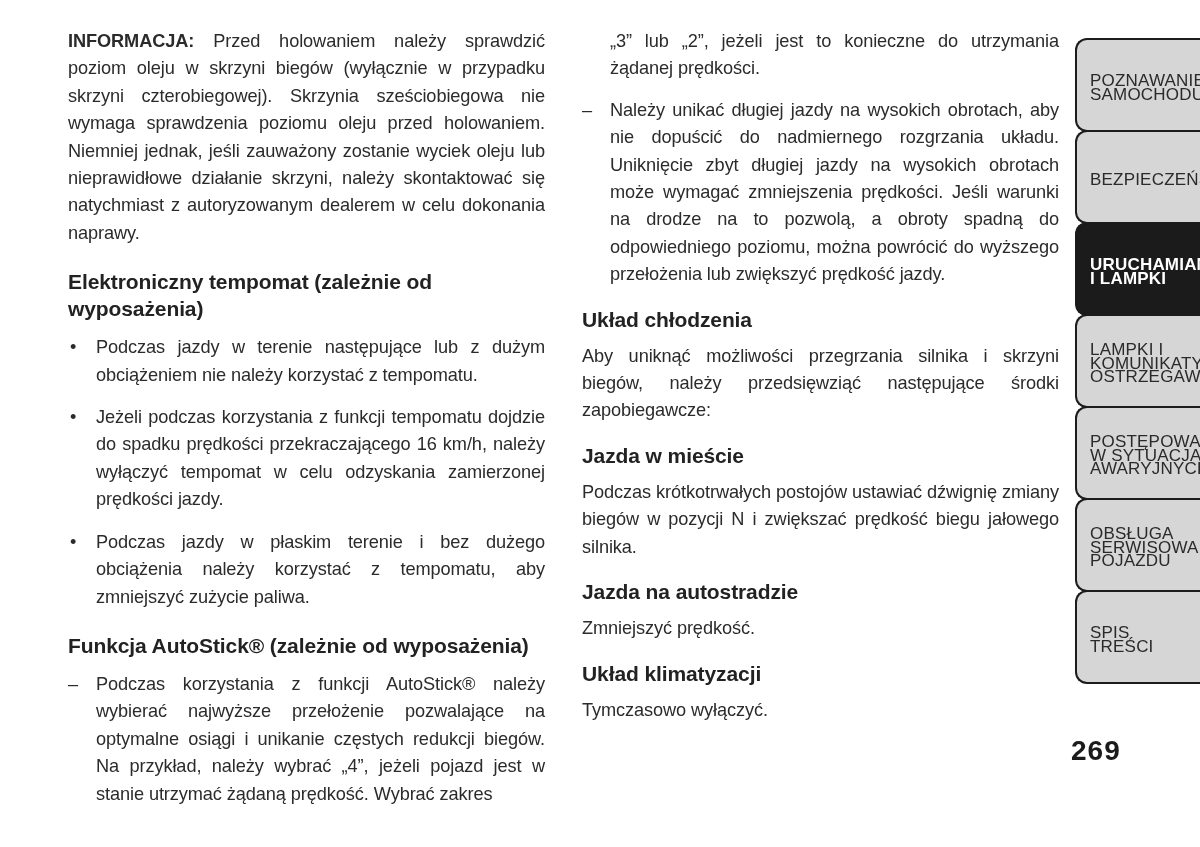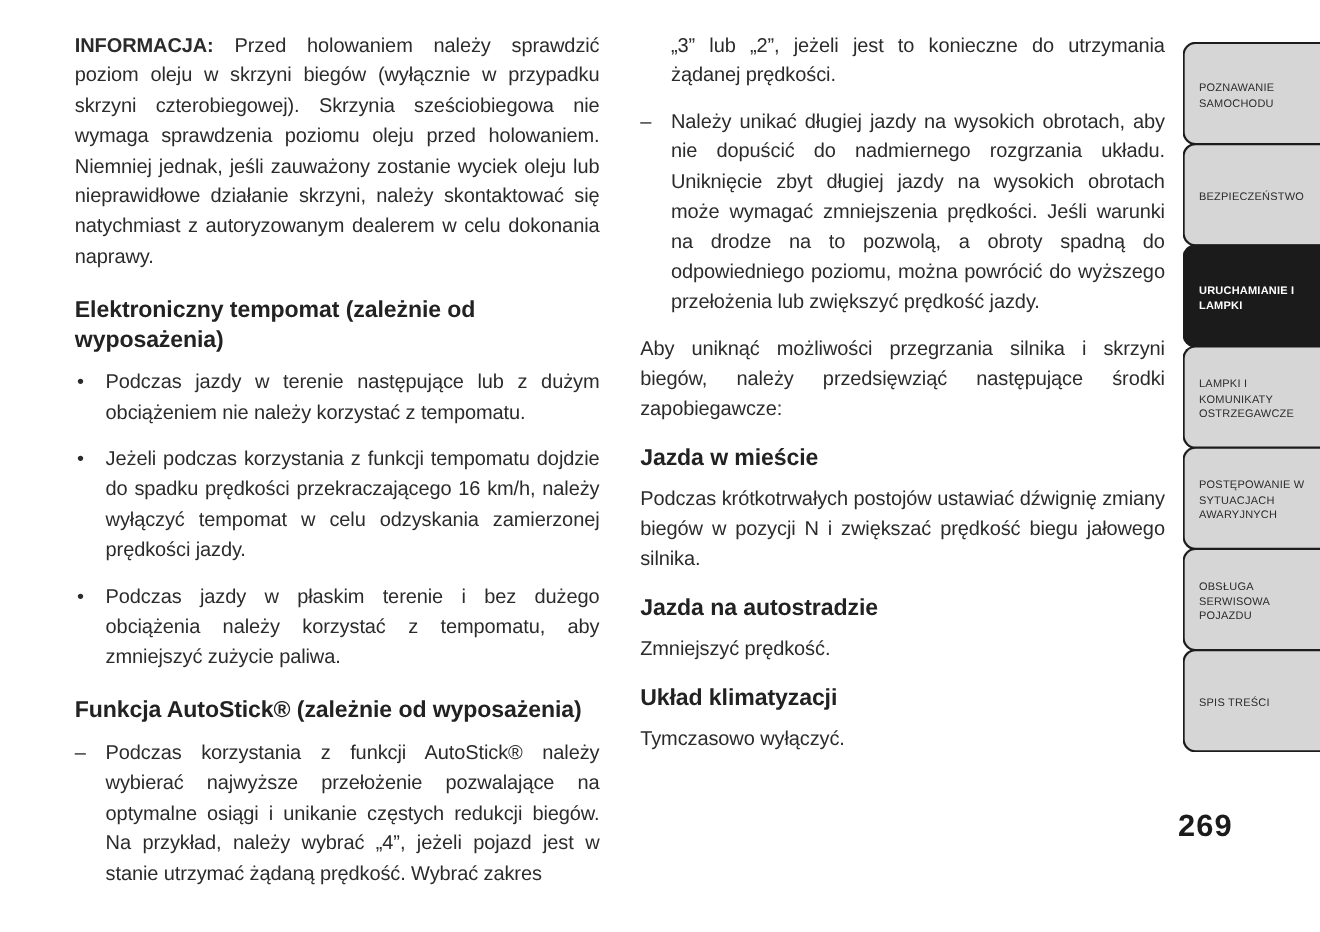--- a/index.html
+++ b/index.html
@@ -74,21 +74,21 @@
     box-sizing: border-box;
     height: 94px;
     margin-top: -2px;
     background: #d6d6d6;
     border: 2px solid #1c1c1c;
     border-right: none;
     border-radius: 12px 0 0 12px;
     display: flex;
     align-items: center;
     padding: 5px 4px 0 13px;
-    font-size: 10px;
+    font-size: 17px;
     line-height: 13.5px;
     color: #2a2a2a;
     letter-spacing: 0.2px;
   }
   .tab:first-child { margin-top: 0; }
   .tab.active {
     background: #1b1b1b;
     border-color: #1b1b1b;
     color: #ffffff;
     font-weight: bold;
@@ -138,20 +138,21 @@
     </section>
 
     <section class="col">
       <p class="continuation">„3” lub „2”, jeżeli jest to konieczne do utrzymania żądanej prędkości.</p>
 
       <div class="dash-item">
         <span class="marker">–</span>
         <span>Należy unikać długiej jazdy na wysokich obrotach, aby nie dopuścić do nadmiernego rozgrzania układu. Uniknięcie zbyt długiej jazdy na wysokich obrotach może wymagać zmniejszenia prędkości. Jeśli warunki na drodze na to pozwolą, a obroty spadną do odpowiedniego poziomu, można powrócić do wyższego przełożenia lub zwiększyć prędkość jazdy.</span>
       </div>
 
+      <h3 class="tight">Układ chłodzenia</h3>
       <p class="para">Aby uniknąć możliwości przegrzania silnika i skrzyni biegów, należy przedsięwziąć następujące środki zapobiegawcze:</p>
 
       <h3 class="tight">Jazda w mieście</h3>
       <p class="para">Podczas krótkotrwałych postojów ustawiać dźwignię zmiany biegów w pozycji N i zwiększać prędkość biegu jałowego silnika.</p>
 
       <h3 class="tight">Jazda na autostradzie</h3>
       <p class="plain">Zmniejszyć prędkość.</p>
 
       <h3 class="tight">Układ klimatyzacji</h3>
       <p class="plain">Tymczasowo wyłączyć.</p>

